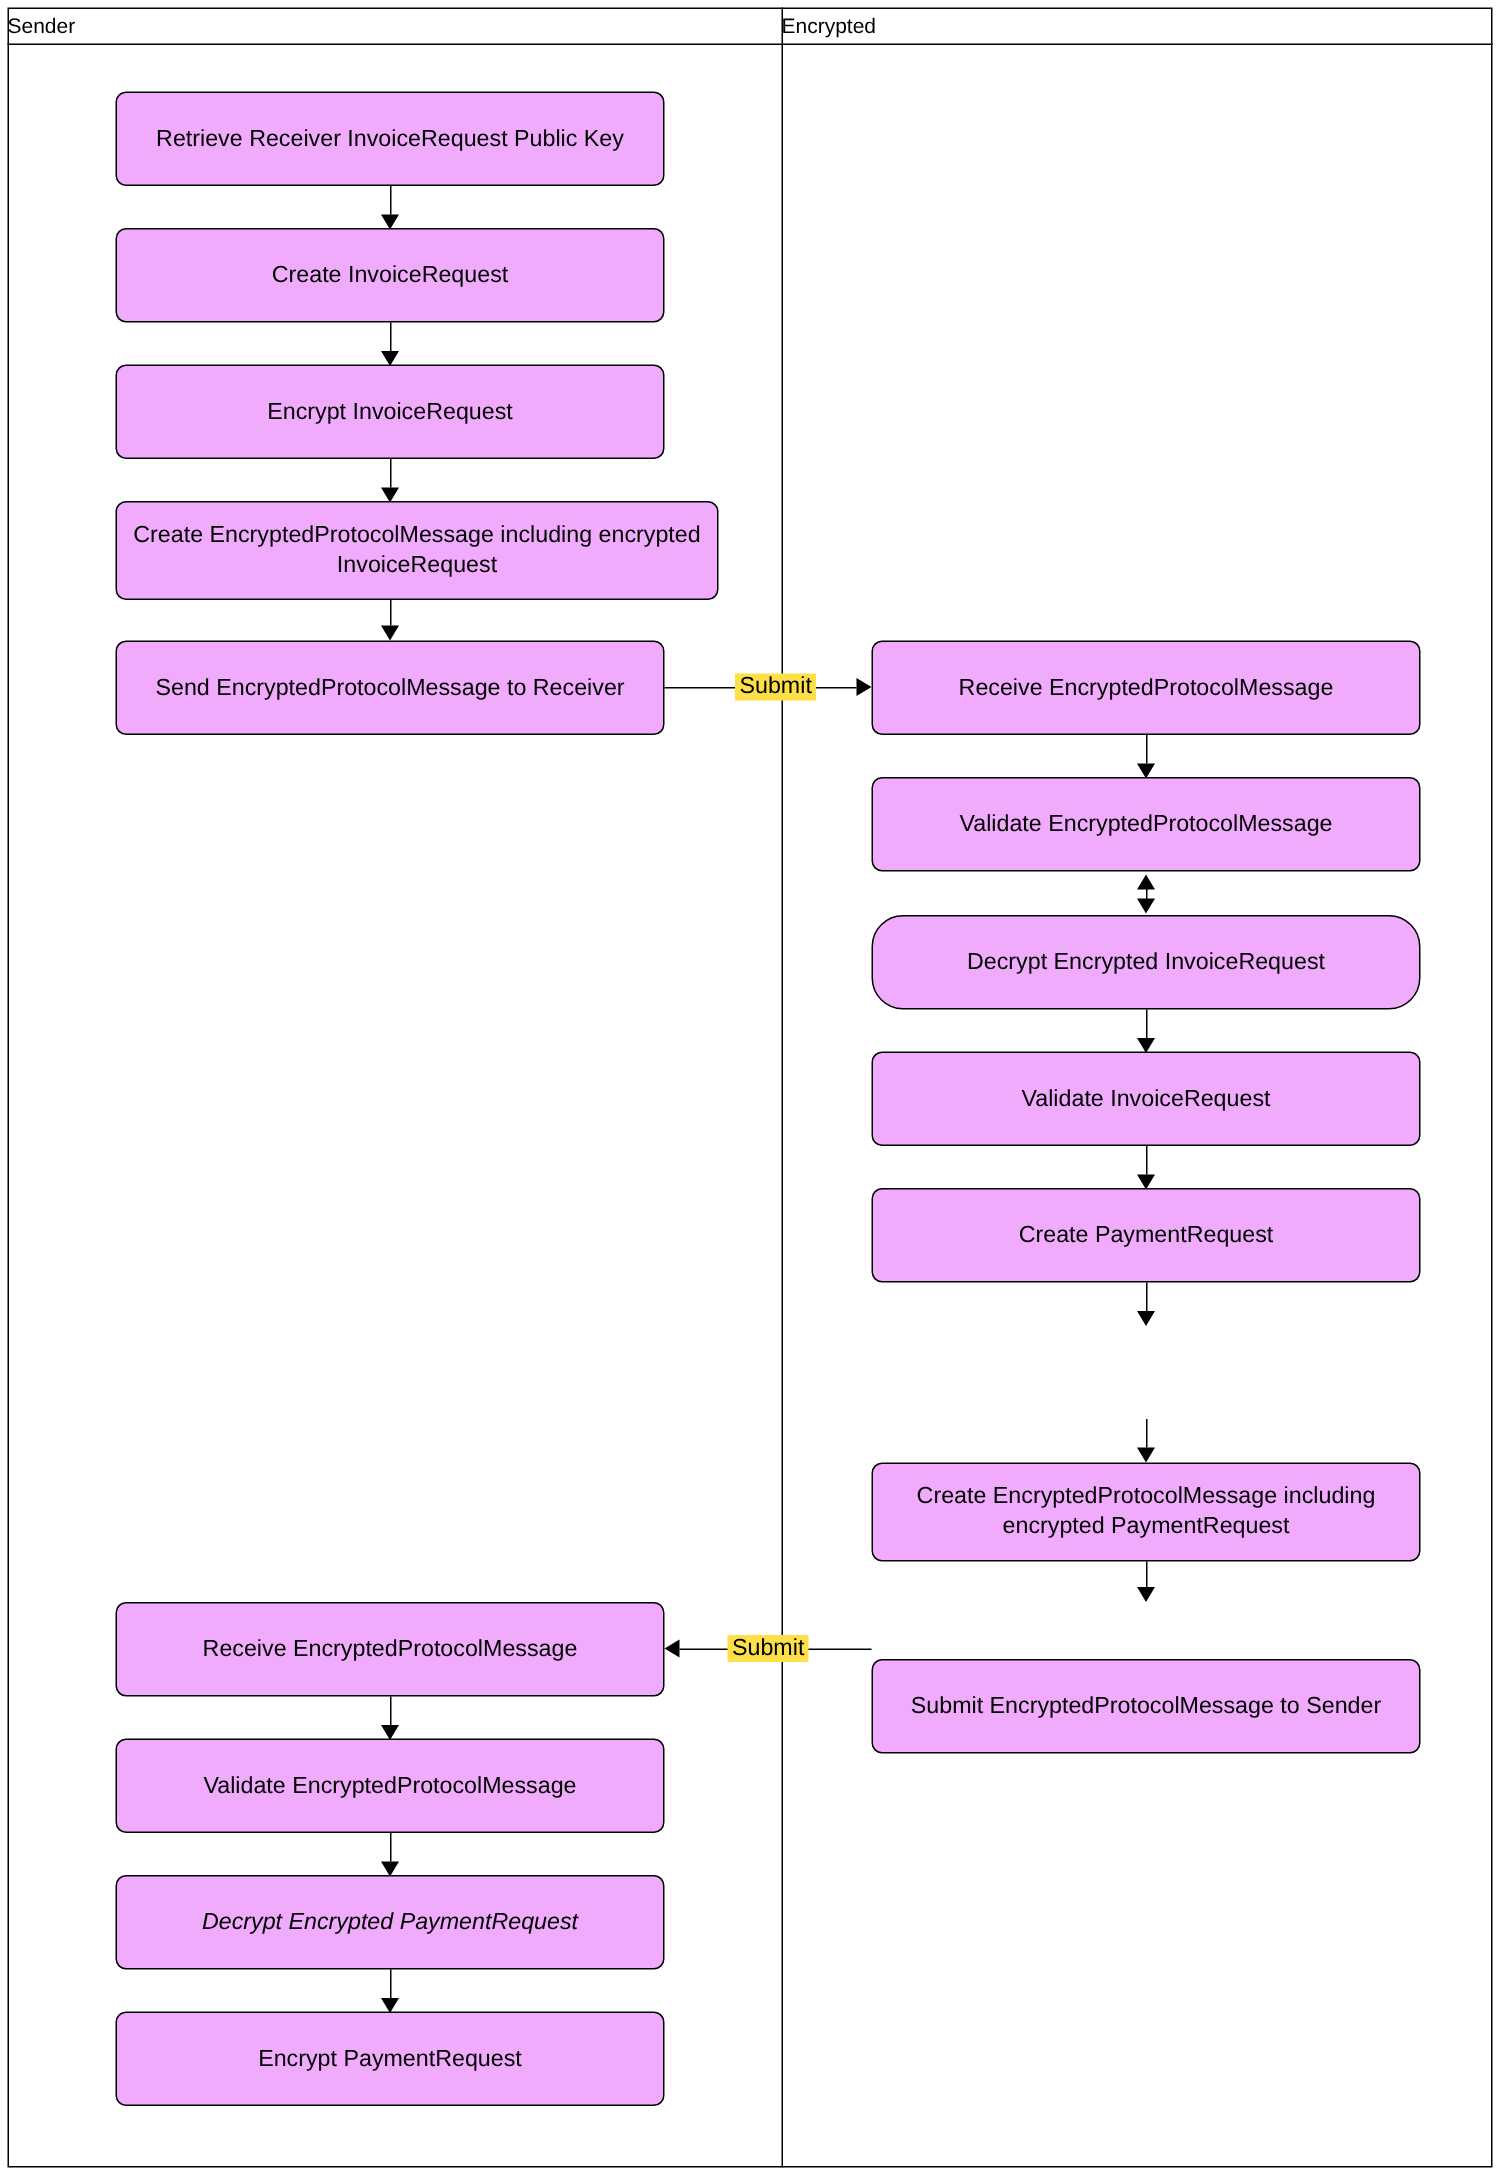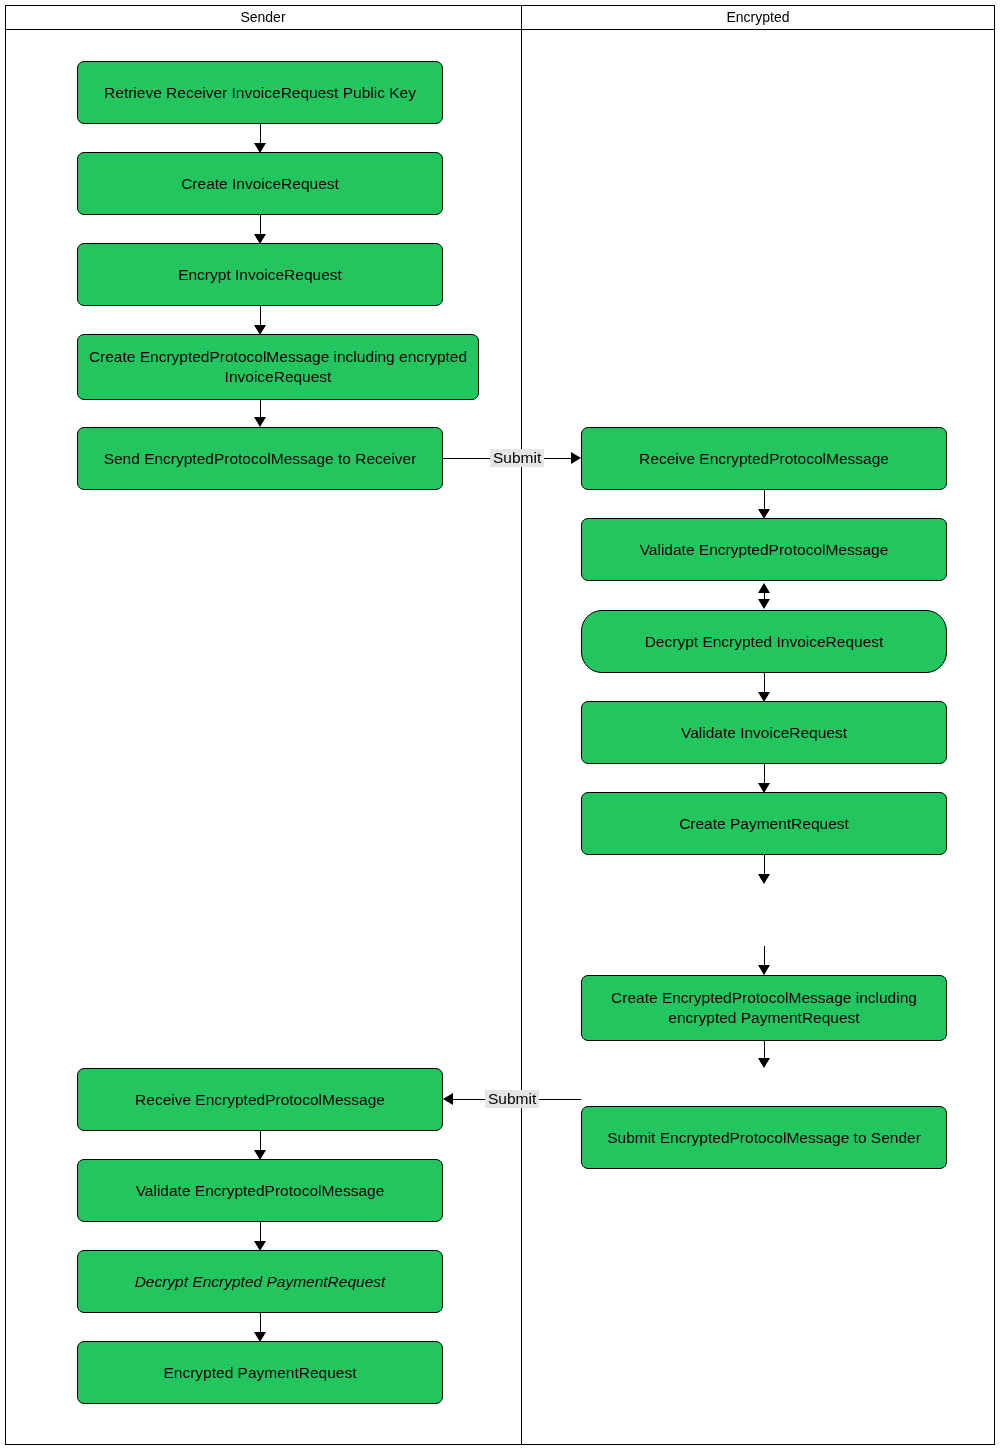--- a/index.html
+++ b/index.html
@@ -8,49 +8,49 @@
   #canvas{position:relative;width:1000px;height:1452px;overflow:hidden;background:#fff;}
 
   
   .frame{position:absolute;left:5px;top:5px;width:990px;height:1440px;
          border:1.6px solid #000;box-sizing:border-box;background:#fff;}
 
   
   .header-band{position:absolute;left:5px;top:5px;width:990px;height:25px;
                border-bottom:1.6px solid #000;box-sizing:border-box;}
   .lane-title{position:absolute;top:5px;height:25px;line-height:25px;
-              text-align:center;font-size:14px;color:#000;}
+              text-align:left;font-size:14px;color:#000;}
   .lane-title.sender{left:5px;width:516px;}
   .lane-title.receiver{left:521px;width:474px;}
 
   
   .lane-divider{position:absolute;left:521px;top:5px;width:0;height:1440px;
                 border-left:1.6px solid #000;}
 
   
   .node{position:absolute;box-sizing:border-box;border:1.7px solid #000;
-        border-radius:7px;background:#22c55e;display:flex;align-items:center;
+        border-radius:7px;background:#f0abfc;display:flex;align-items:center;
         justify-content:center;text-align:center;font-size:15.5px;color:#000;
         line-height:1.28;padding:4px 8px;z-index:3;}
 
   
   .vline{position:absolute;width:0;border-left:1.7px solid #000;z-index:2;}
   .hline{position:absolute;height:0;border-top:1.7px solid #000;z-index:2;}
   .arrowhead{position:absolute;width:0;height:0;z-index:2;}
   .arrowhead.down{border-left:6px solid transparent;border-right:6px solid transparent;
                   border-top:10px solid #000;}
   .arrowhead.up{border-left:6px solid transparent;border-right:6px solid transparent;
                 border-bottom:10px solid #000;}
   .arrowhead.right{border-top:6px solid transparent;border-bottom:6px solid transparent;
                    border-left:10px solid #000;}
   .arrowhead.left{border-top:6px solid transparent;border-bottom:6px solid transparent;
                   border-right:10px solid #000;}
 
   
-  .edge-label{position:absolute;z-index:4;background:#e5e5e5;font-size:15.5px;
+  .edge-label{position:absolute;z-index:4;background:#fde047;font-size:15.5px;
               color:#000;padding:0 3px;line-height:18px;height:18px;
               white-space:nowrap;text-align:center;}
 </style>
 </head>
 <body>
 
 <div id="canvas">
 
   <div class="frame"></div>
   <div class="header-band"></div>
@@ -87,21 +87,21 @@
   <div class="arrowhead down" style="left:254px;top:1150px;"></div>
 
   <div class="node" style="left:77px;top:1159px;width:366px;height:63px;">Validate EncryptedProtocolMessage</div>
   <div class="vline" style="left:260px;top:1222px;height:19px;"></div>
   <div class="arrowhead down" style="left:254px;top:1241px;"></div>
 
   <div class="node" style="left:77px;top:1250px;width:366px;height:63px;font-style:italic;">Decrypt Encrypted PaymentRequest</div>
   <div class="vline" style="left:260px;top:1313px;height:19px;"></div>
   <div class="arrowhead down" style="left:254px;top:1332px;"></div>
 
-  <div class="node" style="left:77px;top:1341px;width:366px;height:63px;">Encrypted PaymentRequest</div>
+  <div class="node" style="left:77px;top:1341px;width:366px;height:63px;">Encrypt PaymentRequest</div>
 
   <div class="node" style="left:581px;top:427px;width:366px;height:63px;">Receive EncryptedProtocolMessage</div>
   <div class="vline" style="left:764px;top:490px;height:19px;"></div>
   <div class="arrowhead down" style="left:758px;top:509px;"></div>
 
   <div class="node" style="left:581px;top:518px;width:366px;height:63px;">Validate EncryptedProtocolMessage</div>
 
   <div class="arrowhead up" style="left:758px;top:583px;"></div>
   <div class="vline" style="left:764px;top:586px;height:18px;"></div>
   <div class="arrowhead down" style="left:758px;top:599px;"></div>

